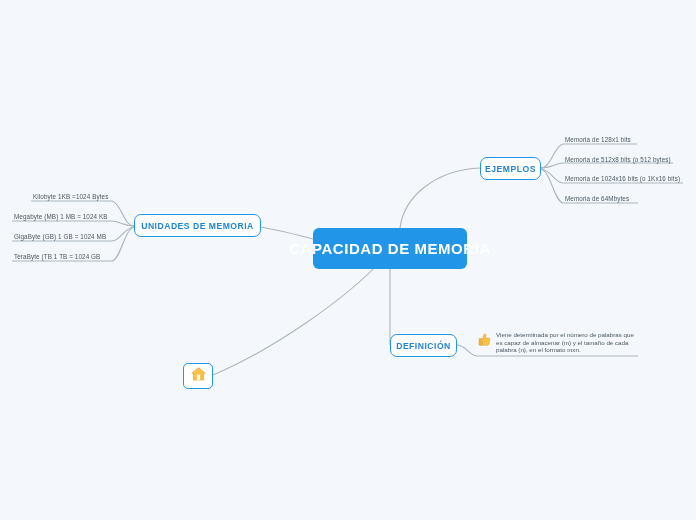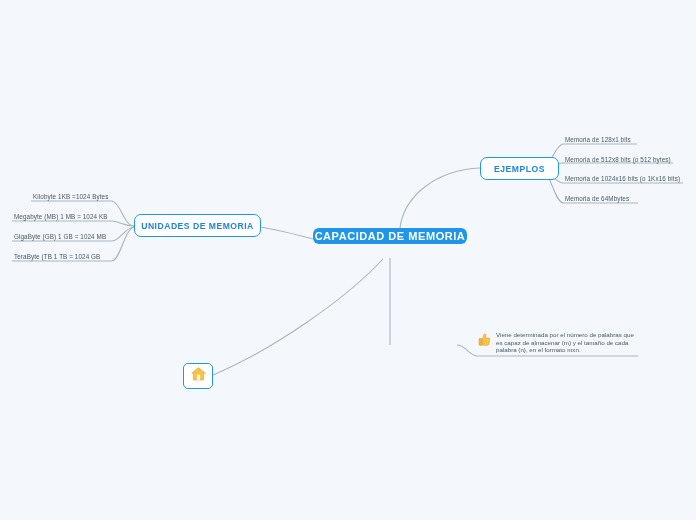--- a/index.html
+++ b/index.html
@@ -26,29 +26,29 @@
     height: 520px;
     pointer-events: none;
   }
 
   
   .central {
     position: absolute;
     left: 313px;
     top: 228px;
     width: 154px;
-    height: 16px;
+    height: 41px;
     background: #2196e8;
     border-radius: 6px;
     box-sizing: border-box;
     display: flex;
     align-items: center;
     justify-content: center;
     color: #ffffff;
-    font-size: 11px;
+    font-size: 15px;
     font-weight: bold;
     letter-spacing: 0.55px;
     white-space: nowrap;
   }
 
   
   .branch {
     position: absolute;
     background: #ffffff;
     border: 1.6px solid #2196e8;
@@ -65,21 +65,21 @@
   }
   .branch-unidades {
     left: 134px;
     top: 214px;
     width: 127px;
     height: 23px;
   }
   .branch-ejemplos {
     left: 480px;
     top: 157px;
-    width: 79px;
+    width: 61px;
     height: 23px;
   }
   .branch-definicion {
     left: 390px;
     top: 334px;
     width: 67px;
     height: 23px;
   }
 
   
@@ -191,20 +191,21 @@
   <div class="leaf lf-u3">GigaByte (GB)    1 GB = 1024 MB</div>
   <div class="leaf lf-u4">TeraByte (TB      1 TB = 1024 GB</div>
 
   <div class="branch branch-ejemplos">EJEMPLOS</div>
 
   <div class="leaf lf-e1">Memoria de 128x1 bits</div>
   <div class="leaf lf-e2">Memoria de 512x8 bits (o 512 bytes)</div>
   <div class="leaf lf-e3">Memoria de 1024x16 bits (o 1Kx16 bits)</div>
   <div class="leaf lf-e4">Memoria de 64Mbytes</div>
 
+  <div class="branch branch-definicion">DEFINICIÓN</div>
 
   <div class="note">
     <span class="thumb-icon">
       <svg width="13" height="14" viewBox="0 0 13 14" xmlns="http://www.w3.org/2000/svg">
         <path d="M4.6 5.4 L6.0 1.6 C6.2 0.9 7.0 0.7 7.5 1.1 C7.9 1.4 8.0 1.9 7.9 2.4 L7.4 5.0 L10.6 5.0 C11.4 5.0 12.0 5.7 11.8 6.5 L11.0 11.1 C10.9 11.8 10.3 12.3 9.6 12.3 L4.6 12.3 Z" fill="#f7c24a" stroke="#e0a52e" stroke-width="0.6" stroke-linejoin="round"></path>
         <rect x="1.0" y="5.4" width="3.2" height="7.0" rx="0.8" fill="#f0b43c" stroke="#e0a52e" stroke-width="0.6"></rect>
       </svg>
     </span>
     <span class="note-text">Viene determinada por el número de palabras que es capaz de almacenar (m) y el tamaño de cada palabra (n), en el formato mxn.</span>
   </div>

